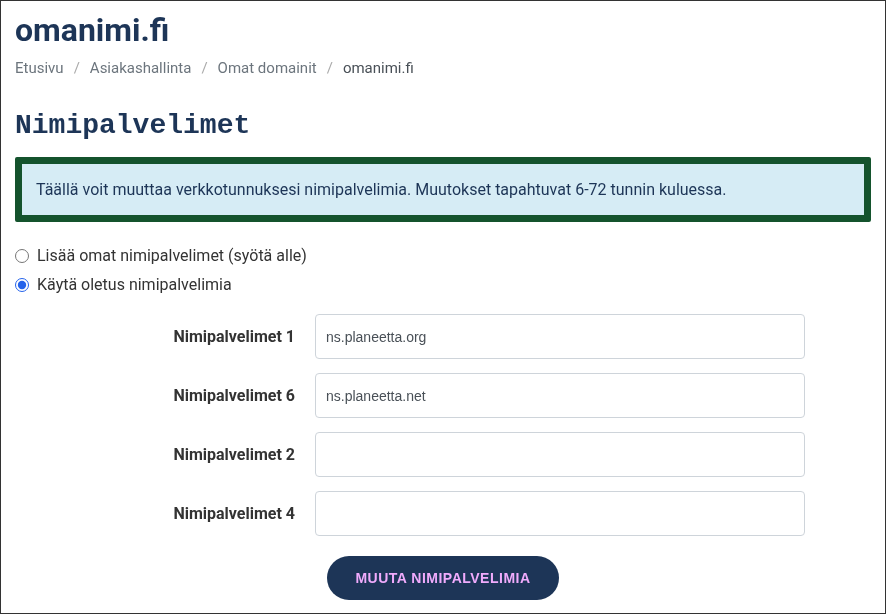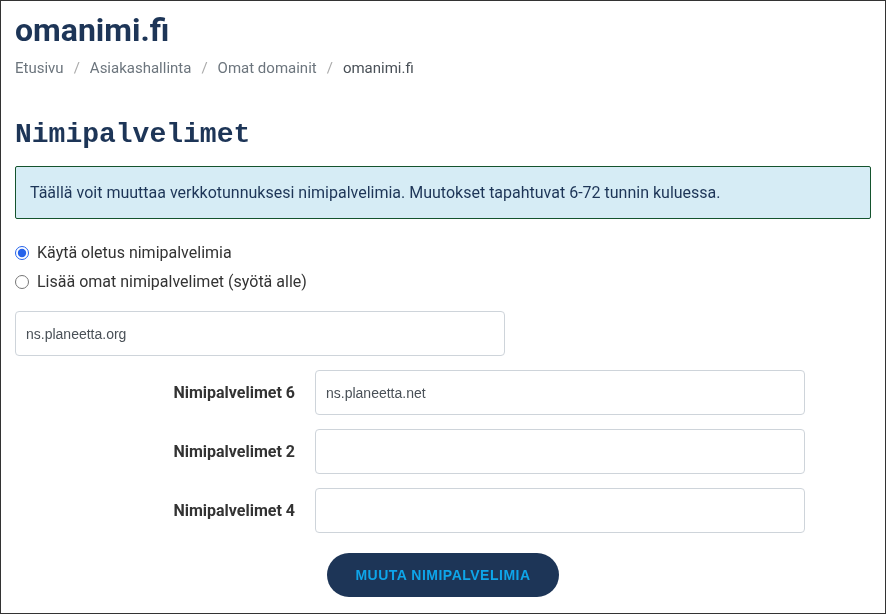--- a/index.html
+++ b/index.html
@@ -18,21 +18,21 @@
     }
     h1.page-title {
       color: #1d3557;
       font-size: 32px;
       font-weight: 700;
       margin-bottom: 10px;
     }
     .breadcrumb {
       color: #6c757d;
       font-size: 15px;
-      margin-bottom: 42px;
+      margin-bottom: 33px;
       display: flex;
       align-items: center;
       gap: 10px;
     }
     .breadcrumb a {
       color: #6c757d;
       text-decoration: none;
     }
     .breadcrumb .sep {
       color: #aaa;
@@ -42,21 +42,21 @@
     }
     h2.section-title {
       color: #1d3557;
       font-size: 28px;
       font-weight: 700;
       margin-bottom: 16px;
       font-family: Liberation Mono, monospace;
     }
     .info-box {
       background: #d6ecf5;
-      border: 1px solid #14532d;
+      border: 7px solid #14532d;
       color: #1d3557;
       padding: 16px 14px;
       font-size: 16px;
       border-radius: 2px;
       margin-bottom: 24px;
     }
     .radio-group {
       margin-bottom: 20px;
     }
     .radio-row {
@@ -99,21 +99,21 @@
       padding: 6px 10px;
       font-size: 14px;
       color: #495057;
     }
     .submit-row {
       display: flex;
       justify-content: center;
     }
     .submit-btn {
       background: #1d3557;
-      color: #0ea5e9;
+      color: #f0abfc;
       border: none;
       border-radius: 24px;
       padding: 14px 28px;
       font-size: 14px;
       font-weight: 700;
       letter-spacing: 0.5px;
       cursor: pointer;
       text-transform: uppercase;
     }
   </style>
@@ -131,31 +131,32 @@
   <span class="sep">/</span>
   <span class="current">omanimi.fi</span>
 </nav>
 
 <h2 class="section-title">Nimipalvelimet</h2>
 
 <div class="info-box">Täällä voit muuttaa verkkotunnuksesi nimipalvelimia. Muutokset tapahtuvat 6-72 tunnin kuluessa.</div>
 
 <div class="radio-group">
   <label class="radio-row">
+    <input type="radio" name="ns-mode" style="">
+    <span>Lisää omat nimipalvelimet (syötä alle)</span>
+  </label>
+  <label class="radio-row">
     <input type="radio" name="ns-mode" checked="" style="">
     <span>Käytä oletus nimipalvelimia</span>
-  </label>
-  <label class="radio-row">
-    <input type="radio" name="ns-mode" style="">
-    <span>Lisää omat nimipalvelimet (syötä alle)</span>
   </label>
 </div>
 
 <div class="form-rows">
   <div class="form-row">
+    <div class="form-label">Nimipalvelimet 1</div>
     <input type="text" class="form-input" value="ns.planeetta.org" style="">
   </div>
   <div class="form-row">
     <div class="form-label">Nimipalvelimet 6</div>
     <input type="text" class="form-input" value="ns.planeetta.net" style="">
   </div>
   <div class="form-row">
     <div class="form-label">Nimipalvelimet 2</div>
     <input type="text" class="form-input" value="" style="">
   </div>

